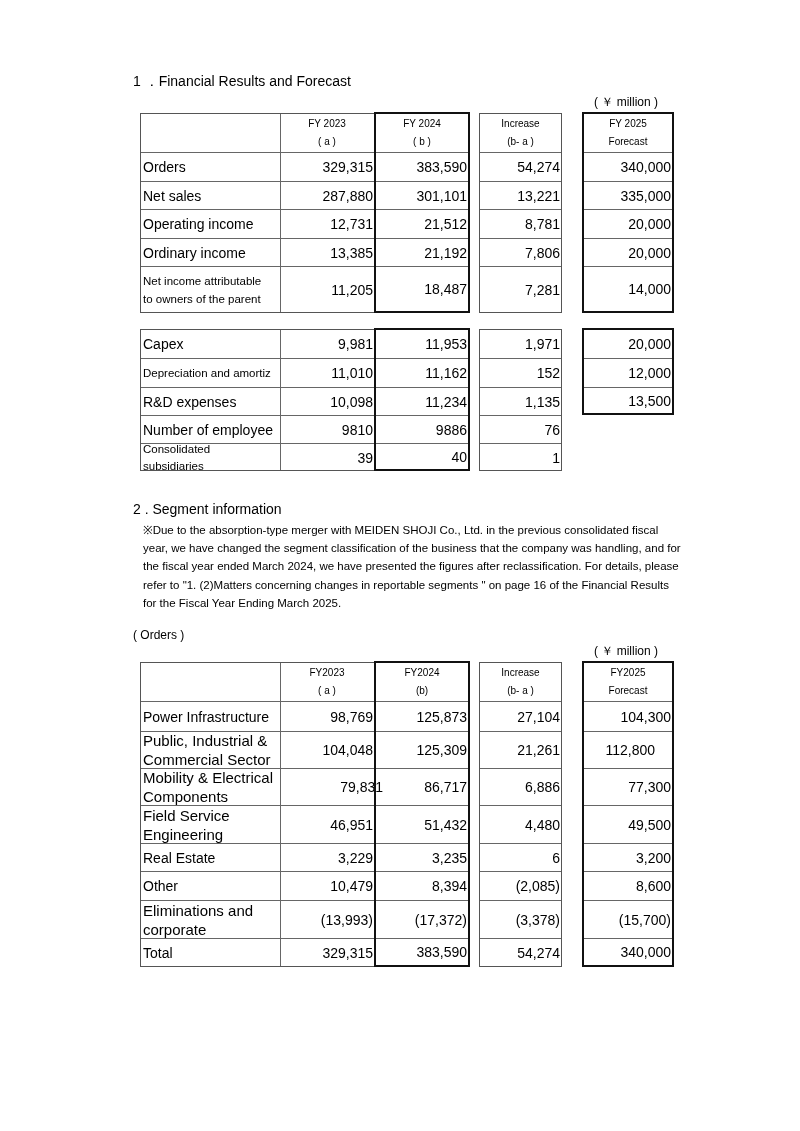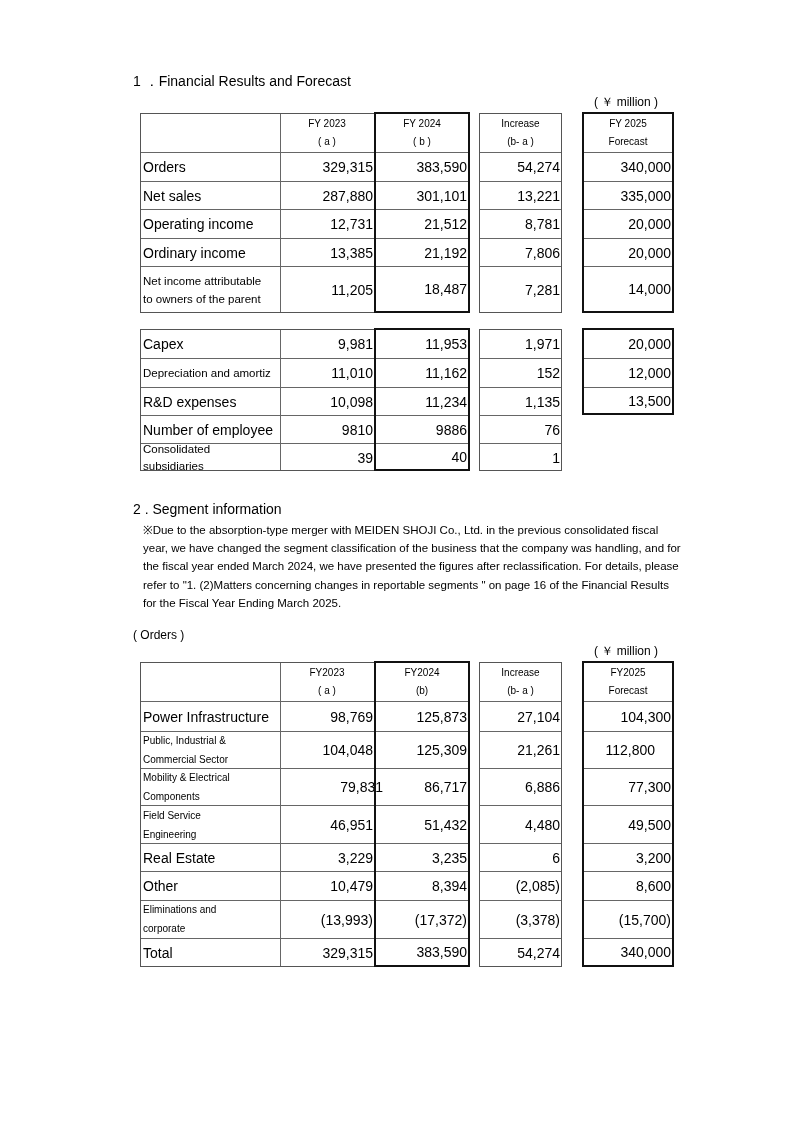--- a/index.html
+++ b/index.html
@@ -11,21 +11,21 @@
   .note { font-size: 11.5px; line-height: 18.2px; width: 540px; }
   .box { position: absolute; box-sizing: border-box; }
   .thin { border: 1px solid #555; }
   .thick { border: 2px solid #111; }
   .row { position: absolute; left: 0; right: 0; box-sizing: border-box; border-top: 1px solid #666; }
   .row.first { border-top: none; }
   .cell { position: absolute; top: 0; bottom: 0; display: flex; align-items: center; box-sizing: border-box; }
   .num { justify-content: flex-end; padding-right: 1px; font-size: 14px; }
   .lbl { padding-left: 2px; font-size: 14px; }
   .lbl.small { font-size: 11.5px; line-height: 18px; }
-  .lbl.med { font-size: 10px; line-height: 19px; }
+  .lbl.med { font-size: 15px; line-height: 19px; }
   .hdr { flex-direction: column; justify-content: center; align-items: center; font-size: 10px; line-height: 18px; }
   .vline { position: absolute; top: 0; bottom: 0; border-left: 1px solid #666; }
 </style>
 </head>
 <body>
 
 <div class="abs h1" style="left:133px; top:73px;">1 ．Financial Results and Forecast</div>
 <div class="abs unit" style="left:594px; top:94px;">( ￥ million )</div>
 
 <div>
@@ -255,21 +255,21 @@
     </div>
     <div class="row" style="top:180px; height:28px;">
       <div class="cell lbl" style="left:0; width:139px;">Real Estate</div>
       <div class="cell num" style="left:139px; width:94px;">3,229</div>
     </div>
     <div class="row" style="top:208px; height:29px;">
       <div class="cell lbl" style="left:0; width:139px;">Other</div>
       <div class="cell num" style="left:139px; width:94px;">10,479</div>
     </div>
     <div class="row" style="top:237px; height:38px;">
-      <div class="cell lbl med" style="left:0; width:139px; flex-direction:column; align-items:flex-start; justify-content:flex-end;">
+      <div class="cell lbl med" style="left:0; width:139px; flex-direction:column; align-items:flex-start; justify-content:center;">
         <span>Eliminations and</span>
           <span>corporate</span>
       </div>
       <div class="cell num" style="left:139px; width:94px;">(13,993)</div>
     </div>
     <div class="row" style="top:275px; height:28px;">
       <div class="cell lbl" style="left:0; width:139px;">Total</div>
       <div class="cell num" style="left:139px; width:94px;">329,315</div>
     </div>
   </div>

